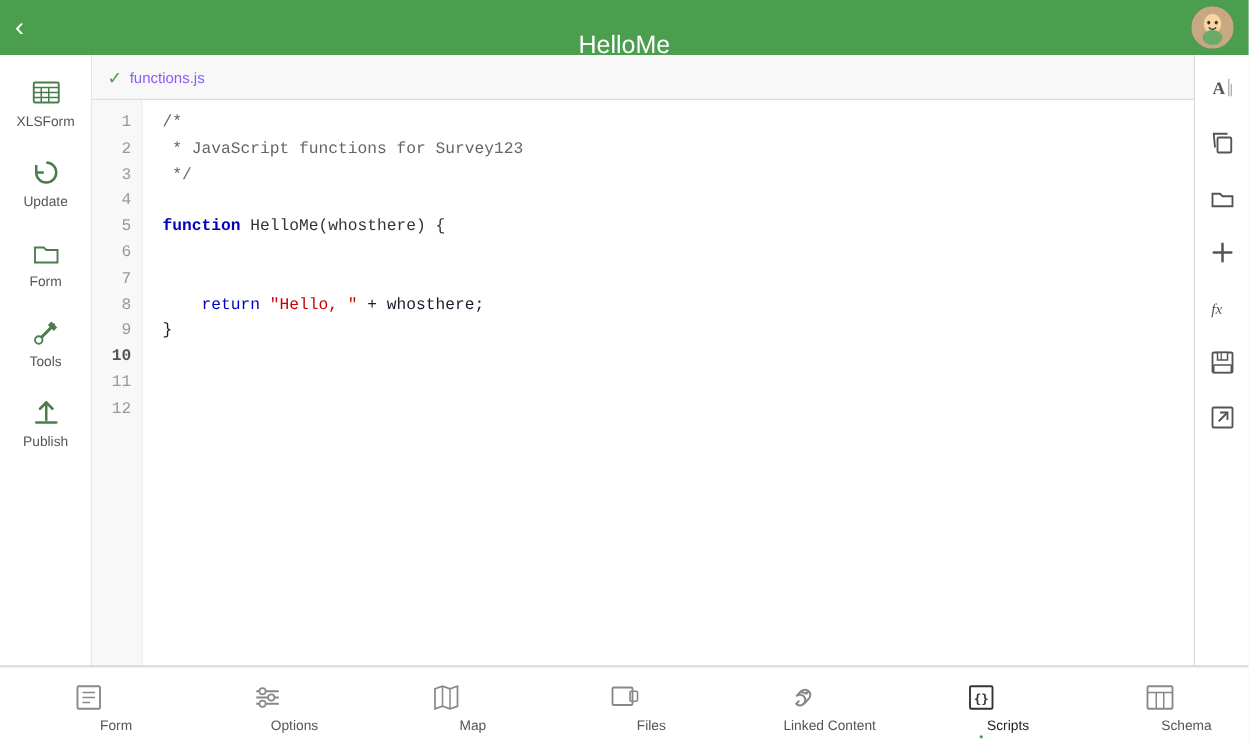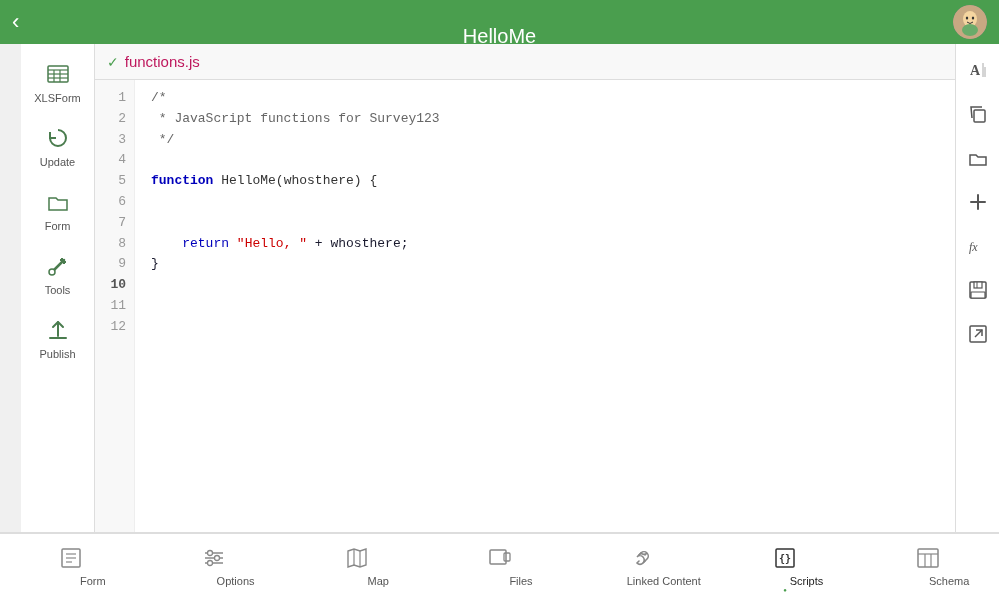--- a/index.html
+++ b/index.html
@@ -48,21 +48,20 @@
     
     .left-sidebar {
       width: 74px;
       background: white;
       border-right: 1px solid #ddd;
       display: flex;
       flex-direction: column;
       align-items: center;
       padding-top: 8px;
       gap: 4px;
-      margin-left: 21px;
     }
     .sidebar-item {
       display: flex;
       flex-direction: column;
       align-items: center;
       padding: 8px 4px;
       cursor: pointer;
       width: 100%;
       justify-content: center;
       gap: 4px;
@@ -90,22 +89,22 @@
       display: flex;
       align-items: center;
       padding: 0 12px;
       gap: 6px;
     }
     .file-tab-check {
       color: #4a9e4e;
       font-size: 14px;
     }
     .file-tab-name {
-      font-size: 15px;
-      color: #be185d;
+      font-size: 12px;
+      color: #8b5cf6;
     }
 
     
     .code-editor {
       flex: 1;
       display: flex;
       overflow: auto;
       font-family: 'Courier New', Courier, monospace;
       font-size: 13px;
     }

